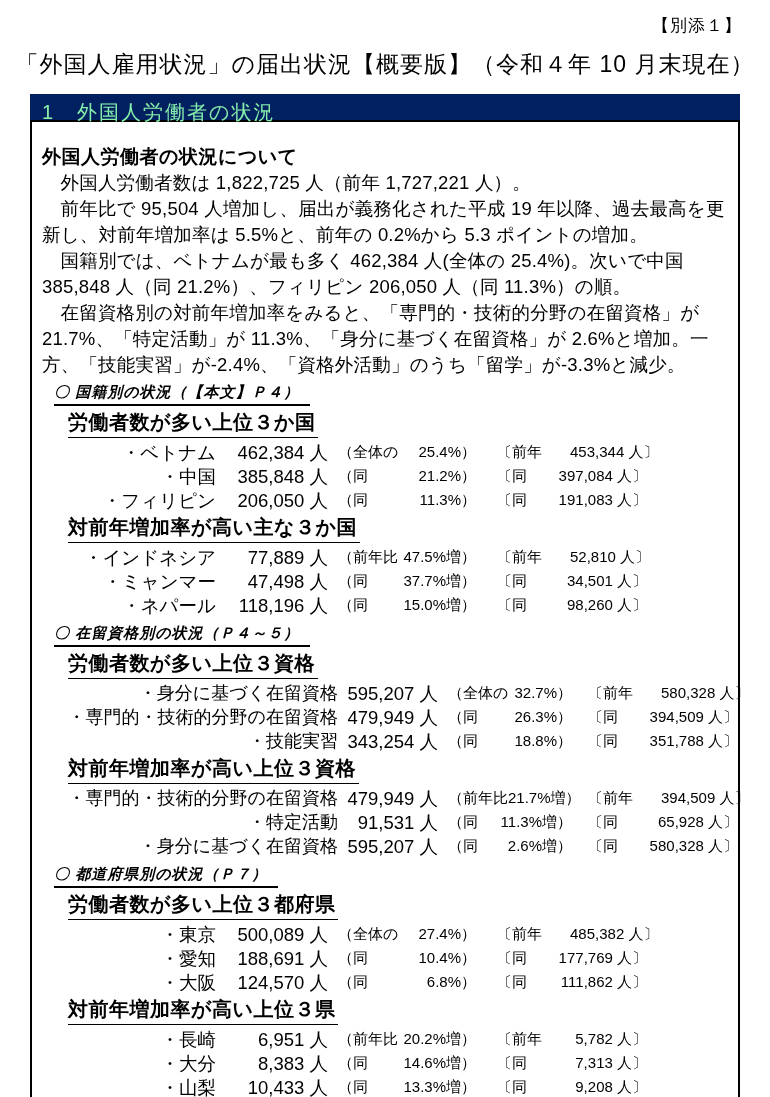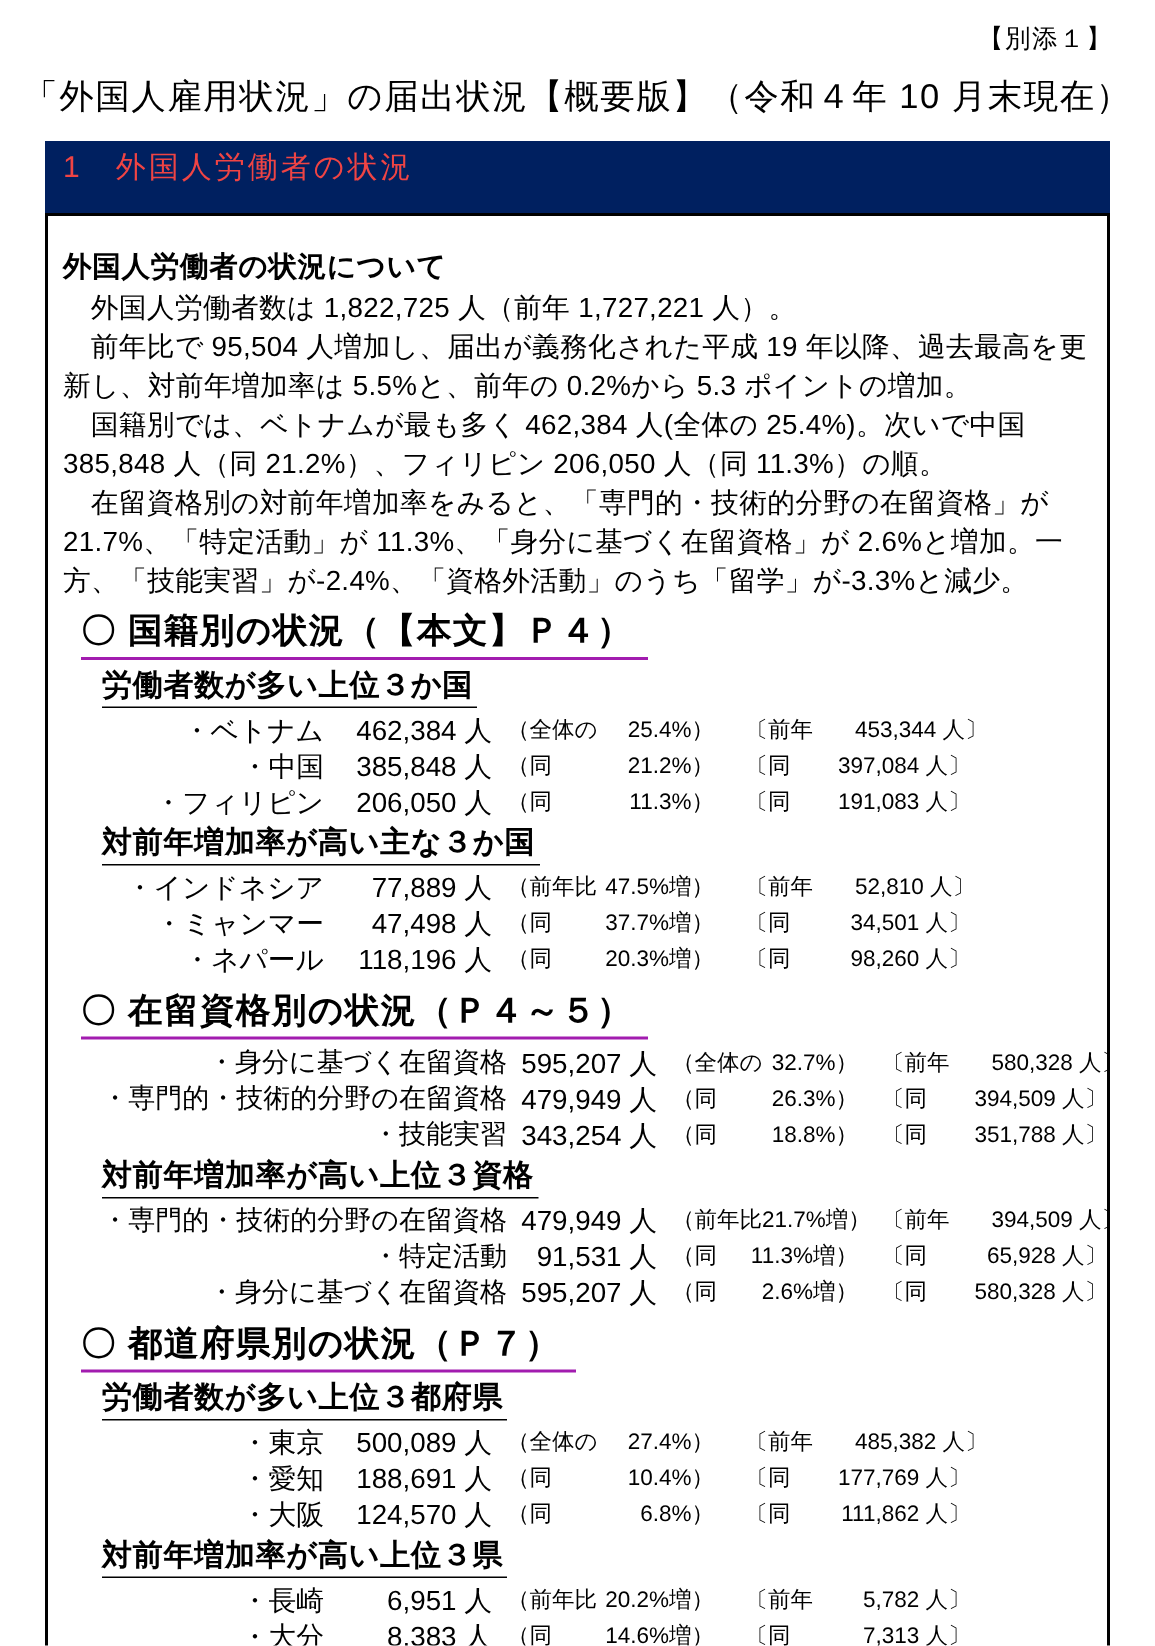--- a/index.html
+++ b/index.html
@@ -4,33 +4,33 @@
 <style>
   html,body{margin:0;padding:0;}
   body{
     width:770px;height:1097px;background:#ffffff;color:#000;
     font-family:"Liberation Sans","DejaVu Sans",sans-serif;
     overflow:hidden;
   }
   .attachment{text-align:right;padding:14px 28px 0 0;font-size:17px;letter-spacing:1px;}
   .title{text-align:center;font-size:23px;font-weight:normal;margin:12px 0 0;letter-spacing:1px;white-space:nowrap;}
   .section-bar{
-    margin:14px 30px 0;background:#002060;color:#ef4444;height:48px;line-height:36px;
+    margin:14px 30px 0;background:#002060;color:#86efac;height:26px;line-height:36px;
     font-size:20px;padding-left:12px;letter-spacing:2px;box-sizing:border-box;
   }
   .main-box{margin:0 30px;border:2px solid #000;padding:22px 0 8px;}
   .summary{padding:0 8px 0 10px;}
   .summary-heading{font-size:19px;font-weight:bold;line-height:26px;letter-spacing:0.5px;}
   .summary p{margin:0;font-size:18.5px;line-height:26px;text-indent:1em;letter-spacing:0.2px;}
   .sections{padding-left:10px;}
   .sec-heading-row{margin:7px 0 3px 12px;}
   .data-section:first-child .sec-heading-row{margin-top:5px;}
   .sec-heading{
-    display:inline-block;font-size:23px;font-weight:bold;letter-spacing:1px;
-    border-bottom:2px solid #a21caf;padding:0 10px 2px 0;
+    display:inline-block;font-size:15px;font-weight:bold;letter-spacing:1px;
+    border-bottom:2px solid #000000;padding:0 10px 2px 0;font-style:italic;
   }
   .group-title-row{margin:2px 0 2px 26px;}
   .group-title{
     display:inline-block;font-size:20px;font-weight:bold;letter-spacing:0.5px;
     border-bottom:1.5px solid #000;padding:0 3px 1px 0;
   }
   .row{display:flex;align-items:center;margin-left:24px;height:24px;}
   .c-label{width:150px;font-size:18.5px;white-space:nowrap;text-align:right;}
   .c-count{width:112px;font-size:18.5px;text-align:right;white-space:nowrap;}
   .c-pct{width:138px;margin-left:10px;display:flex;justify-content:space-between;font-size:15px;white-space:nowrap;}
@@ -120,30 +120,31 @@
             <span class="c-prev">
               <span>〔同</span>
               <span>34,501 人〕</span>
             </span>
           </div>
           <div class="row">
             <span class="c-label">・ネパール</span>
             <span class="c-count">118,196 人</span>
             <span class="c-pct">
               <span>（同</span>
-              <span>20.3%増）</span>
+              <span>15.0%増）</span>
             </span>
             <span class="c-prev">
               <span>〔同</span>
               <span>98,260 人〕</span>
             </span>
           </div>
         </div>
         <div class="data-section wide">
           <div class="sec-heading-row"><div class="sec-heading">〇 在留資格別の状況（Ｐ４～５）</div></div>
+          <div class="group-title-row"><div class="group-title">労働者数が多い上位３資格</div></div>
           <div class="row">
             <span class="c-label">・身分に基づく在留資格</span>
             <span class="c-count">595,207 人</span>
             <span class="c-pct">
               <span>（全体の</span>
               <span>32.7%）</span>
             </span>
             <span class="c-prev">
               <span>〔前年</span>
               <span>580,328 人〕</span>

